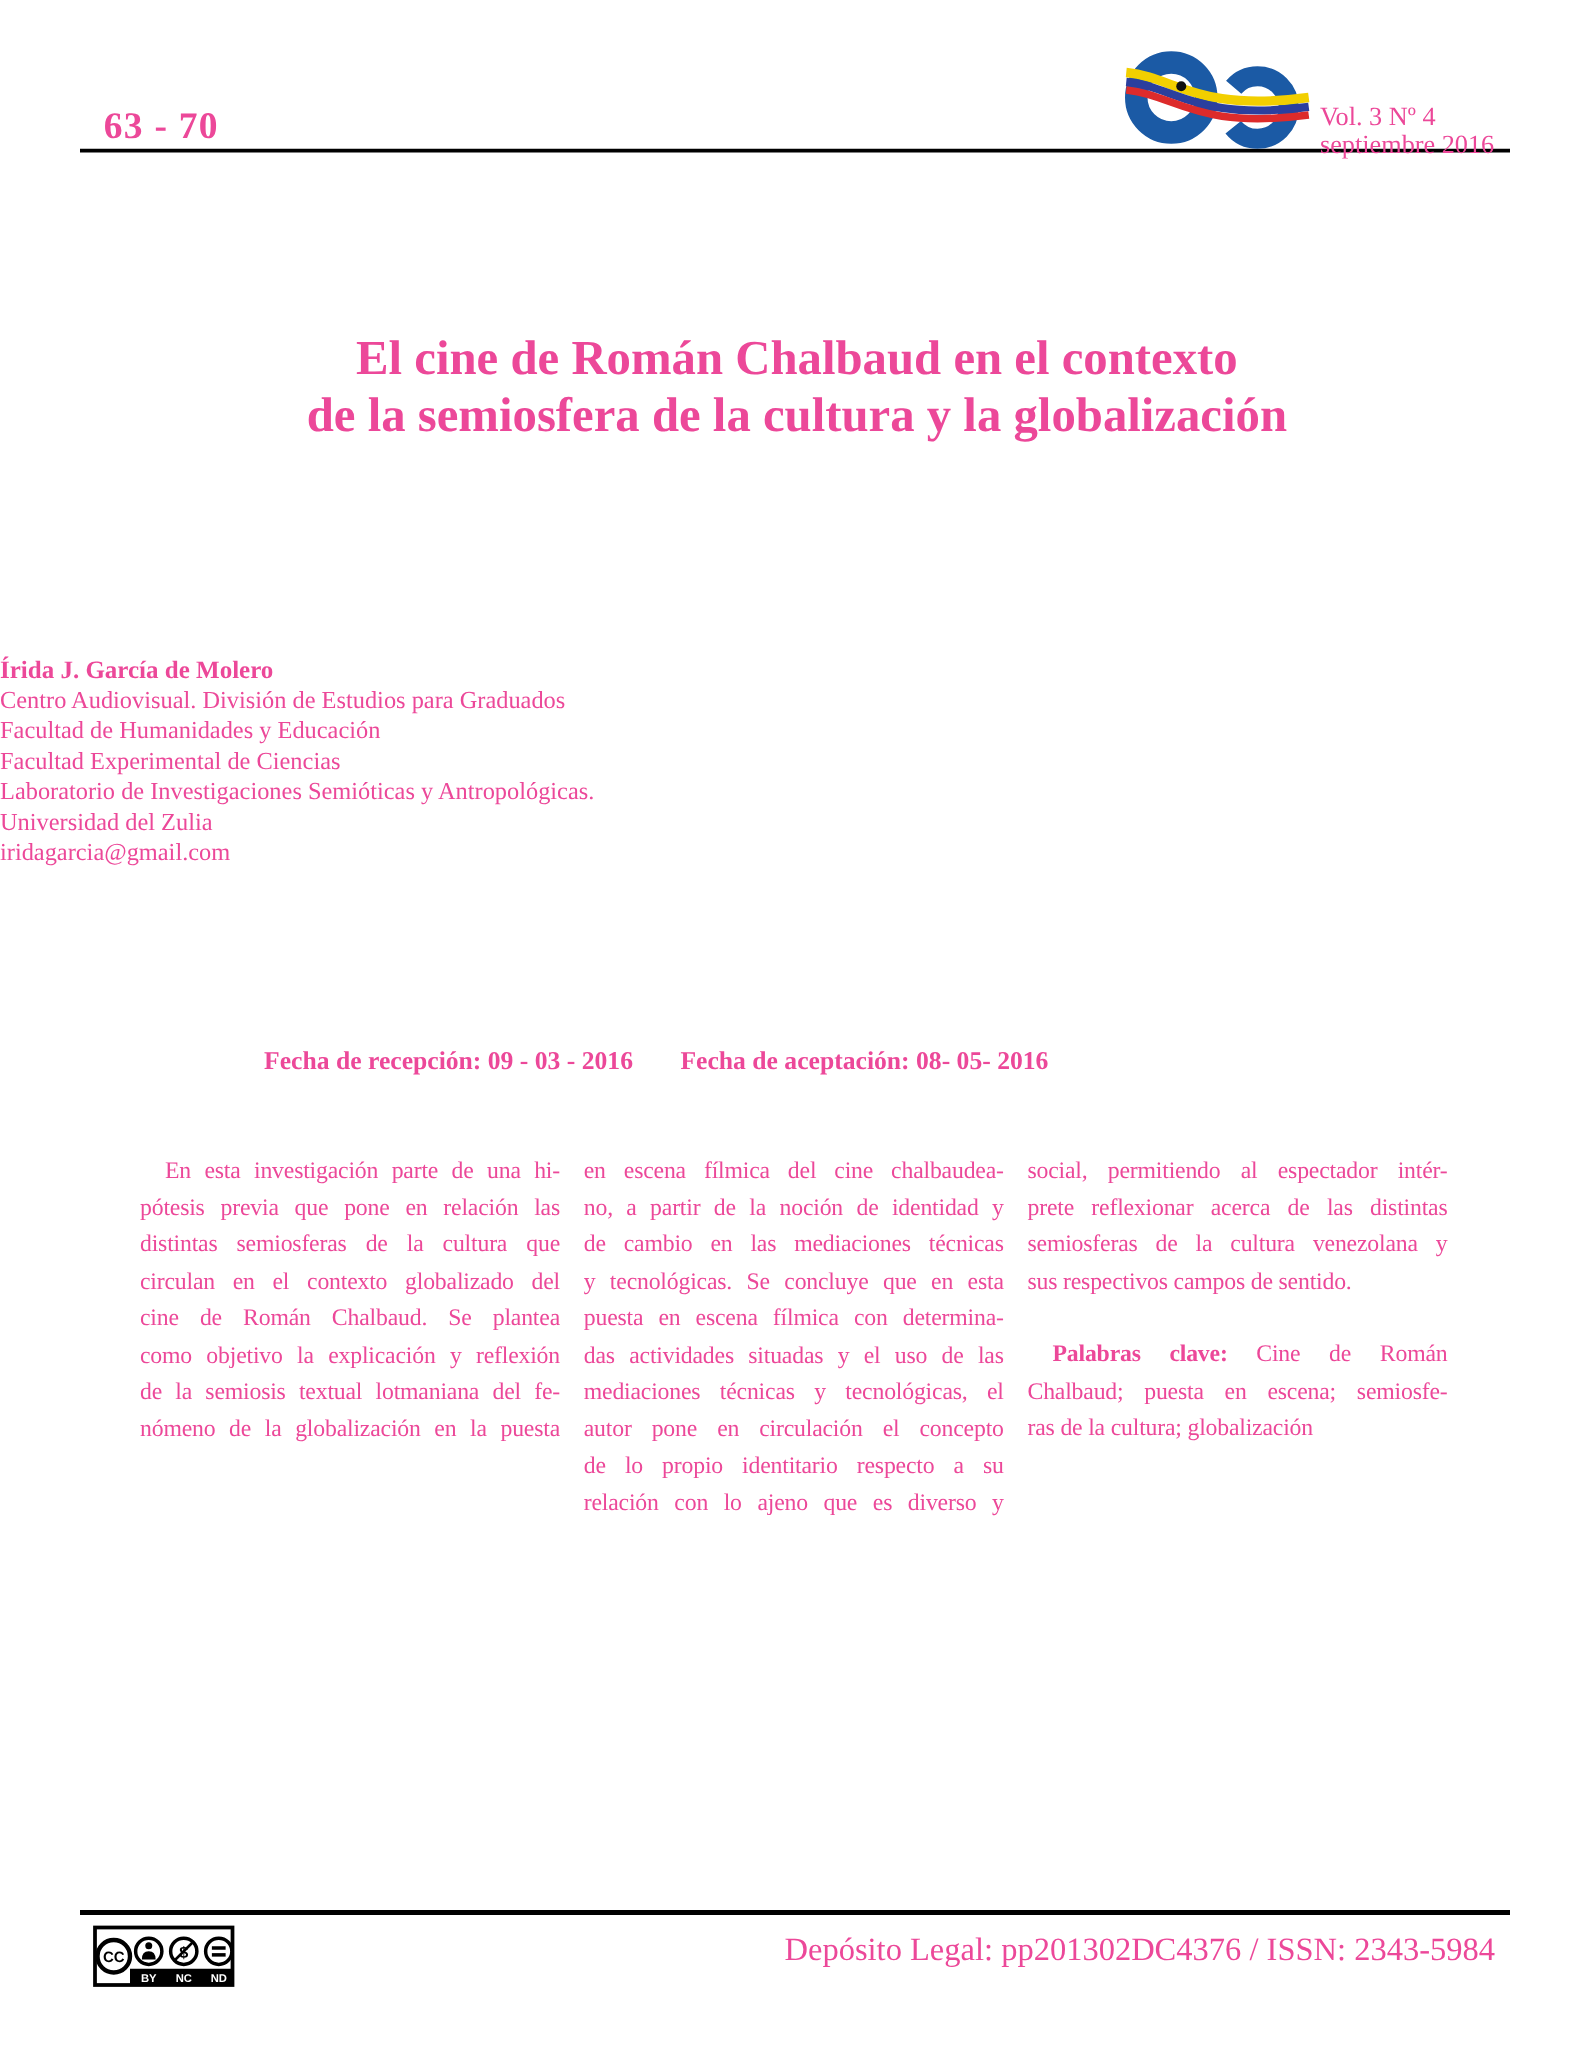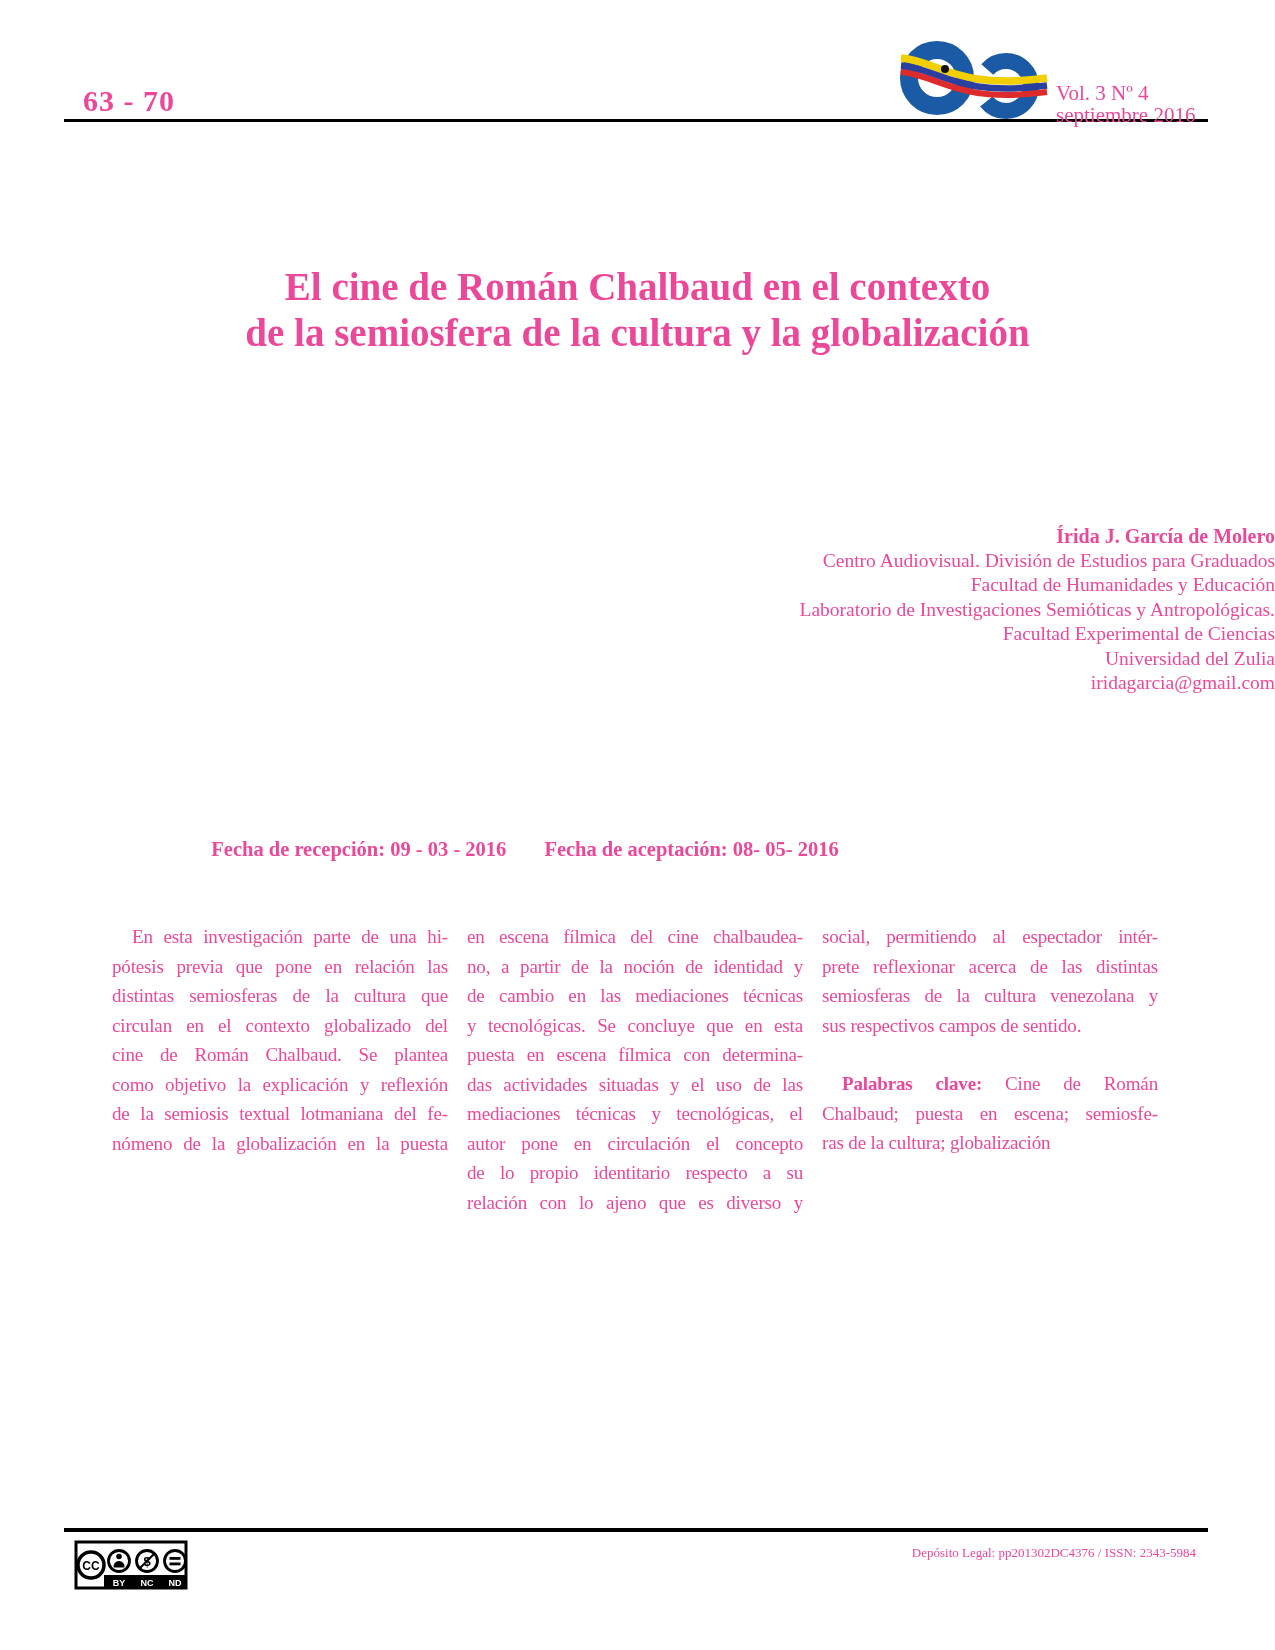--- a/index.html
+++ b/index.html
@@ -16,42 +16,42 @@
 
   .page-range { left:83px; top:84px; font-size:30px; font-weight:bold; letter-spacing:1px; }
   .top-rule  { left:64px; top:119px; width:1144px; height:3px; background:#000; }
   .logo      { left:893px; top:36px; width:162px; height:84px; }
   .vol-info  { left:1056px; top:82px; font-size:21px; line-height:22px; }
 
   .title { left:0; width:1275px; top:264px; text-align:center;
            font-size:39px; line-height:46px; font-weight:bold; margin:0; }
   .title span { display:block; }
 
-  .author-block { left:0; width:1275px; top:524px; text-align:right;
+  .author-block { left:0; width:1275px; top:524px; text-align:left;
                   font-size:19.5px; line-height:24.5px; }
   .author-name  { font-weight:bold; font-size:20px; }
 
   .dates { left:0; width:1050px; top:838px; text-align:center;
            font-weight:bold; font-size:20.5px; }
   .date-gap { display:inline-block; width:38px; }
 
   .columns { left:112px; top:922px; width:1046px; display:flex; gap:19px;
              font-size:19px; line-height:29.5px; letter-spacing:-0.15px; }
   .col { width:336px; }
   .cline { text-align:justify; text-align-last:justify; }
   .cline.last { text-align-last:left; }
   .cline.indent { text-indent:20px; }
   .resumen { text-align:center; font-weight:bold; font-size:21.5px;
              line-height:30px; margin-bottom:40px; letter-spacing:0; }
   .keywords { margin-top:29px; }
   .kw-label { font-weight:bold; }
 
   .bottom-rule { left:64px; top:1528px; width:1144px; height:4px; background:#000; }
   .cc-badge    { left:74px; top:1540px; width:114px; height:58px; }
-  .footer-text { right:79px; top:1545px; font-size:13px; }
+  .footer-text { right:79px; top:1545px; font-size:26px; }
   .badge-text  { font-family:"Liberation Sans","DejaVu Sans",sans-serif; }
 </style>
 </head>
 <body>
 
 <div class="page">
 
   <div class="abs page-range">63 - 70</div>
   <div class="abs top-rule"></div>
 
@@ -71,22 +71,22 @@
 
   <h1 class="abs title">
     <span>El cine de Román Chalbaud en el contexto</span>
     <span>de la semiosfera de la cultura y la globalización</span>
   </h1>
 
   <div class="abs author-block">
     <div class="author-name">Írida J. García de Molero</div>
     <div>Centro Audiovisual. División de Estudios para Graduados</div>
     <div>Facultad de Humanidades y Educación</div>
+    <div>Facultad Experimental de Ciencias</div>
     <div>Laboratorio de Investigaciones Semióticas y Antropológicas.</div>
-    <div>Facultad Experimental de Ciencias</div>
     <div>Universidad del Zulia</div>
     <div>iridagarcia@gmail.com</div>
   </div>
 
   <div class="abs dates">
     <span>Fecha de recepción: 09 - 03 - 2016</span><span class="date-gap"></span><span>Fecha de aceptación: 08- 05- 2016</span>
   </div>
 
   <div class="abs columns">
 

